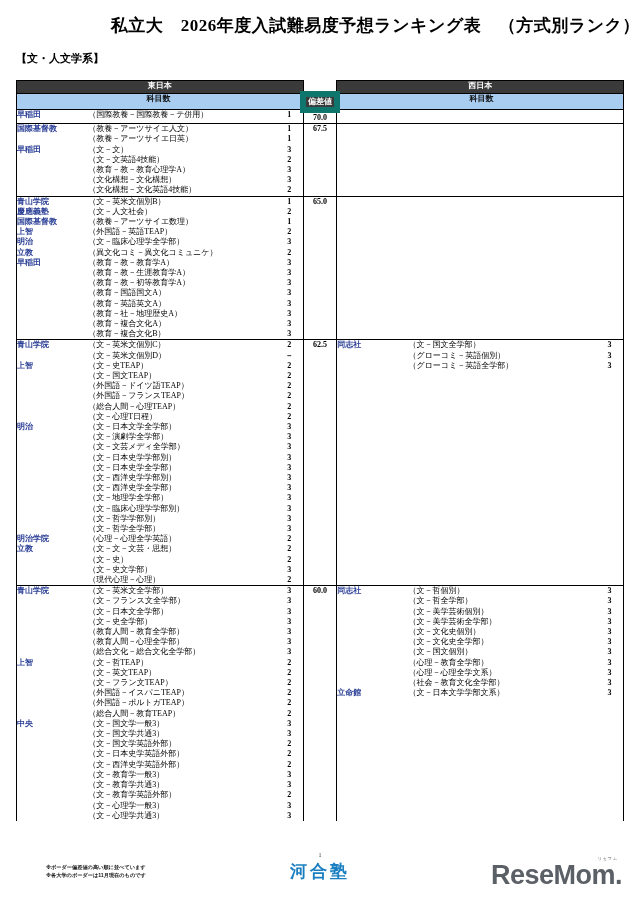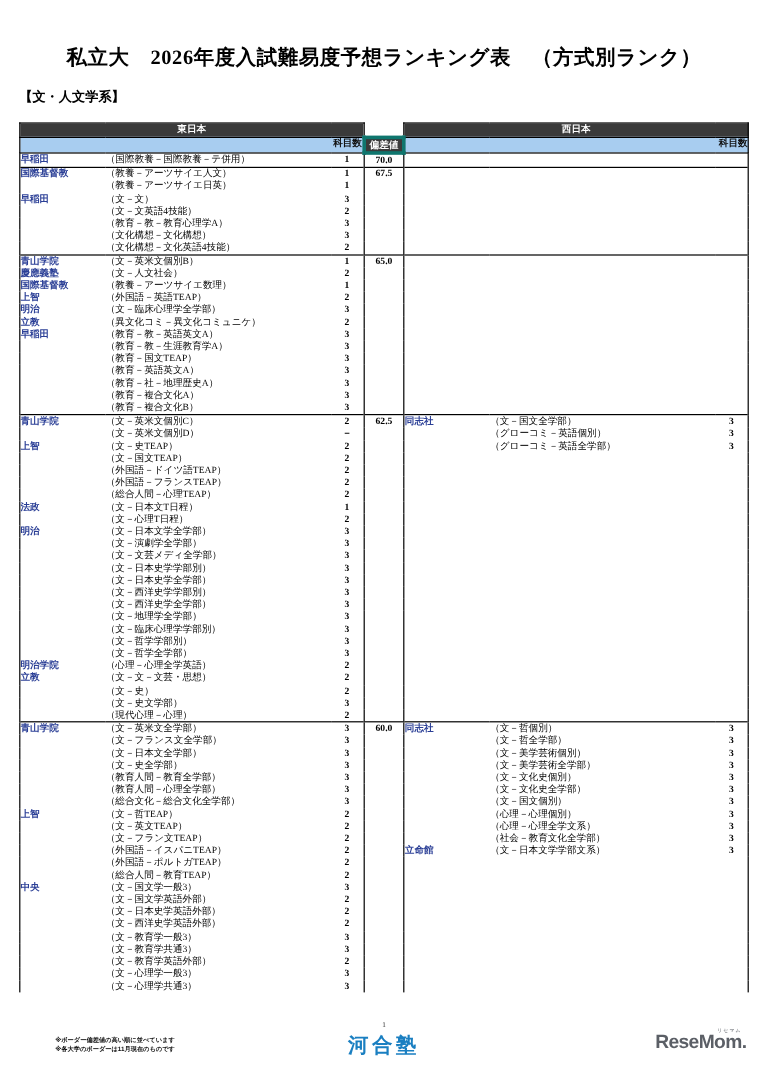--- a/index.html
+++ b/index.html
@@ -6,25 +6,25 @@
   body{
     width:640px;height:904px;
     background:#ffffff;
     font-family:"Liberation Serif","DejaVu Serif",serif;
     color:#000;
     overflow:hidden;
   }
   .page{position:relative;width:640px;height:904px;}
 
   .title{
-    text-align:center;
+    text-align:right;
     font-size:17px;
     font-weight:bold;
     letter-spacing:0.5px;
-    padding-top:36px;
+    padding-top:14px;
     font-family:"Liberation Serif","DejaVu Serif",serif;
   }
 
   .section-label{
     margin:14px 0 3px 16px;
     font-size:11px;
     font-weight:bold;
     font-family:"Liberation Sans","DejaVu Sans",sans-serif;
   }
 
@@ -55,31 +55,30 @@
     height:12px;
     line-height:12px;
     font-family:"Liberation Sans","DejaVu Sans",sans-serif;
     border:1px solid #000;
   }
   .hdr-blank{background:#ffffff;border:none;}
   .hdr-sub-blue{
     background:#a8cdf0;
     border:1px solid #000;
     height:11px;line-height:11px;
-    text-align:right;
     font-size:7.5px;
     font-weight:bold;
     color:#111;
     padding-right:2px;
     font-family:"Liberation Sans","DejaVu Sans",sans-serif;
   }
   .hdr-sub-dark{
     background:#3a3a3a;
     color:#ffffff;
-    border:3px solid #0f766e;
+    border:6px solid #0f766e;
     height:11px;line-height:11px;
     text-align:center;
     font-size:7.5px;
     font-weight:bold;
     font-family:"Liberation Sans","DejaVu Sans",sans-serif;
   }
 
   
   .c-univ{
     color:#2b3f96;
@@ -133,21 +132,21 @@
   }
   .kawai{
     position:absolute;left:0;top:6px;width:640px;
     text-align:center;
     font-size:17px;font-weight:bold;color:#1a7fc1;
     letter-spacing:3px;
     font-family:"DejaVu Sans","Liberation Sans",sans-serif;
   }
   .resemom{
     position:absolute;right:18px;top:6px;
-    font-size:16px;font-weight:bold;
+    font-size:27px;font-weight:bold;
     color:#5b5f66;
     letter-spacing:-0.5px;
     font-family:"Liberation Sans","DejaVu Sans",sans-serif;
   }
   .resemom .dot{color:#5b5f66;}
   .resemom-ruby{
     position:absolute;right:22px;top:2px;
     font-size:4px;color:#5b5f66;letter-spacing:1px;
     font-family:"DejaVu Sans","Liberation Sans",sans-serif;
   }
@@ -305,39 +304,48 @@
           <td class="c-univ vl-left">立教</td>
           <td class="c-fac">（異文化コミ－異文化コミュニケ）</td>
           <td class="c-num vl-right">2</td>
           <td class="c-dev vl-left vl-right"></td>
           <td class="c-univ vl-left"></td>
           <td class="c-fac"></td>
           <td class="c-num vl-right"></td>
         </tr>
         <tr>
           <td class="c-univ vl-left">早稲田</td>
-          <td class="c-fac">（教育－教－英語英文A）</td>
+          <td class="c-fac">（教育－教－教育学A）</td>
           <td class="c-num vl-right">3</td>
           <td class="c-dev vl-left vl-right"></td>
           <td class="c-univ vl-left"></td>
           <td class="c-fac"></td>
           <td class="c-num vl-right"></td>
         </tr>
         <tr>
           <td class="c-univ vl-left"></td>
           <td class="c-fac">（教育－教－生涯教育学A）</td>
           <td class="c-num vl-right">3</td>
           <td class="c-dev vl-left vl-right"></td>
           <td class="c-univ vl-left"></td>
           <td class="c-fac"></td>
           <td class="c-num vl-right"></td>
         </tr>
         <tr>
           <td class="c-univ vl-left"></td>
-          <td class="c-fac">（教育－国文TEAP）</td>
+          <td class="c-fac">（教育－教－初等教育学A）</td>
+          <td class="c-num vl-right">3</td>
+          <td class="c-dev vl-left vl-right"></td>
+          <td class="c-univ vl-left"></td>
+          <td class="c-fac"></td>
+          <td class="c-num vl-right"></td>
+        </tr>
+        <tr>
+          <td class="c-univ vl-left"></td>
+          <td class="c-fac">（教育－国語国文A）</td>
           <td class="c-num vl-right">3</td>
           <td class="c-dev vl-left vl-right"></td>
           <td class="c-univ vl-left"></td>
           <td class="c-fac"></td>
           <td class="c-num vl-right"></td>
         </tr>
         <tr>
           <td class="c-univ vl-left"></td>
           <td class="c-fac">（教育－英語英文A）</td>
           <td class="c-num vl-right">3</td>
@@ -430,29 +438,20 @@
         <tr>
           <td class="c-univ vl-left"></td>
           <td class="c-fac">（総合人間－心理TEAP）</td>
           <td class="c-num vl-right">2</td>
           <td class="c-dev vl-left vl-right"></td>
           <td class="c-univ vl-left"></td>
           <td class="c-fac"></td>
           <td class="c-num vl-right"></td>
         </tr>
         <tr>
-          <td class="c-univ vl-left">法政</td>
-          <td class="c-fac">（文－日本文T日程）</td>
-          <td class="c-num vl-right">1</td>
-          <td class="c-dev vl-left vl-right"></td>
-          <td class="c-univ vl-left"></td>
-          <td class="c-fac"></td>
-          <td class="c-num vl-right"></td>
-        </tr>
-        <tr>
           <td class="c-univ vl-left"></td>
           <td class="c-fac">（文－心理T日程）</td>
           <td class="c-num vl-right">2</td>
           <td class="c-dev vl-left vl-right"></td>
           <td class="c-univ vl-left"></td>
           <td class="c-fac"></td>
           <td class="c-num vl-right"></td>
         </tr>
         <tr>
           <td class="c-univ vl-left">明治</td>
@@ -660,21 +659,21 @@
           <td class="c-univ vl-left"></td>
           <td class="c-fac">（文－国文個別）</td>
           <td class="c-num vl-right">3</td>
         </tr>
         <tr>
           <td class="c-univ vl-left">上智</td>
           <td class="c-fac">（文－哲TEAP）</td>
           <td class="c-num vl-right">2</td>
           <td class="c-dev vl-left vl-right"></td>
           <td class="c-univ vl-left"></td>
-          <td class="c-fac">（心理－心理個別）</td>
+          <td class="c-fac">（心理－教育全学部）</td>
           <td class="c-num vl-right">3</td>
         </tr>
         <tr>
           <td class="c-univ vl-left"></td>
           <td class="c-fac">（文－英文TEAP）</td>
           <td class="c-num vl-right">2</td>
           <td class="c-dev vl-left vl-right"></td>
           <td class="c-univ vl-left"></td>
           <td class="c-fac">（心理－心理全学文系）</td>
           <td class="c-num vl-right">3</td>
@@ -711,20 +710,29 @@
           <td class="c-fac">（総合人間－教育TEAP）</td>
           <td class="c-num vl-right">2</td>
           <td class="c-dev vl-left vl-right"></td>
           <td class="c-univ vl-left"></td>
           <td class="c-fac"></td>
           <td class="c-num vl-right"></td>
         </tr>
         <tr>
           <td class="c-univ vl-left">中央</td>
           <td class="c-fac">（文－国文学一般3）</td>
+          <td class="c-num vl-right">3</td>
+          <td class="c-dev vl-left vl-right"></td>
+          <td class="c-univ vl-left"></td>
+          <td class="c-fac"></td>
+          <td class="c-num vl-right"></td>
+        </tr>
+        <tr>
+          <td class="c-univ vl-left"></td>
+          <td class="c-fac">（文－国文学共通3）</td>
           <td class="c-num vl-right">3</td>
           <td class="c-dev vl-left vl-right"></td>
           <td class="c-univ vl-left"></td>
           <td class="c-fac"></td>
           <td class="c-num vl-right"></td>
         </tr>
         <tr>
           <td class="c-univ vl-left"></td>
           <td class="c-fac">（文－国文学英語外部）</td>
           <td class="c-num vl-right">2</td>

